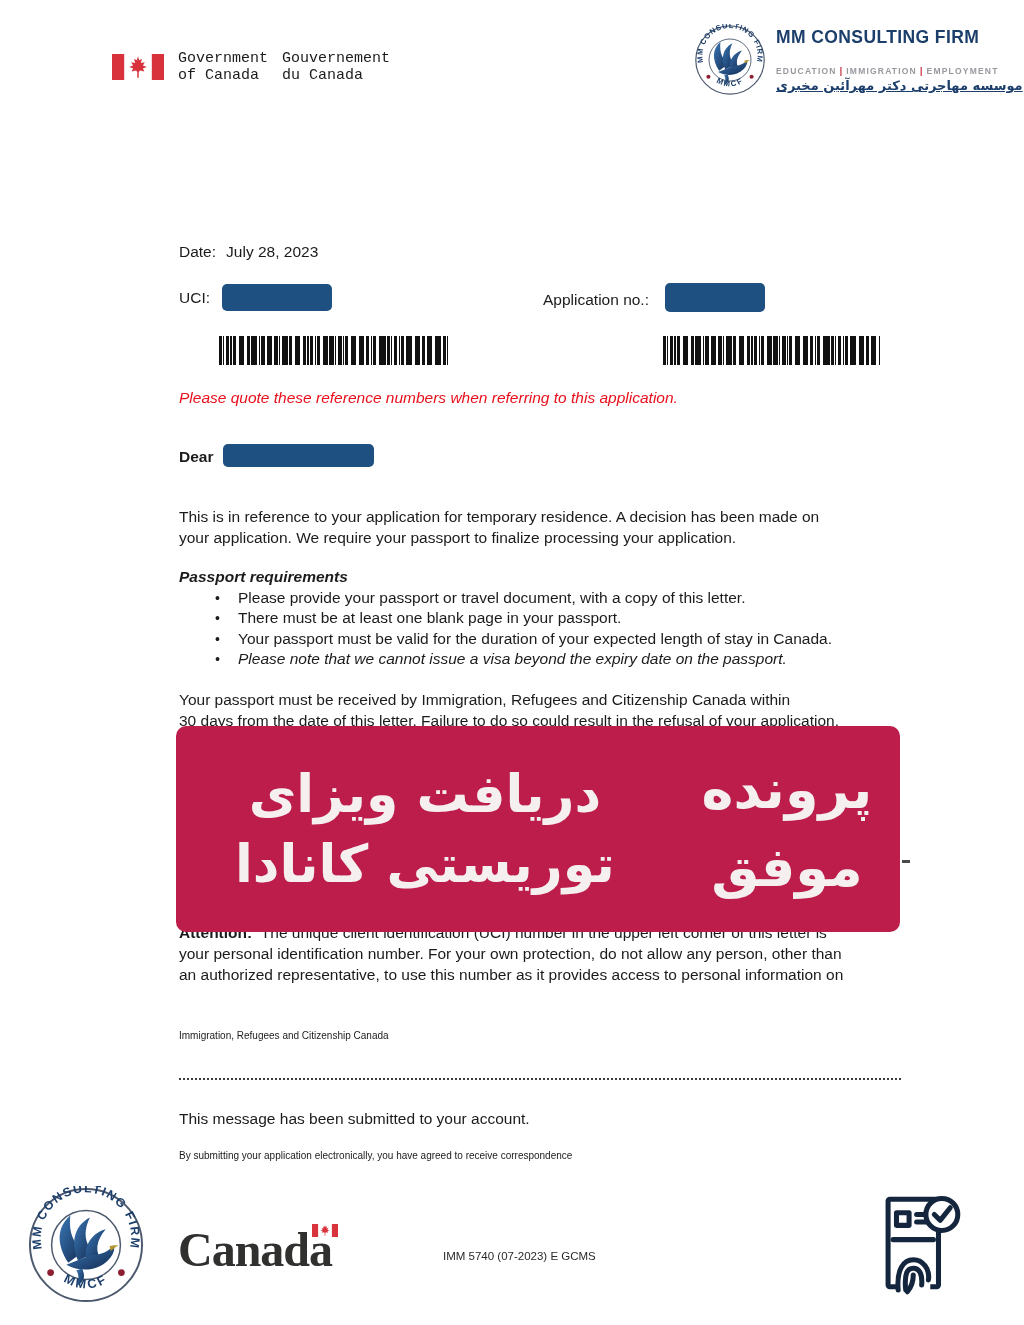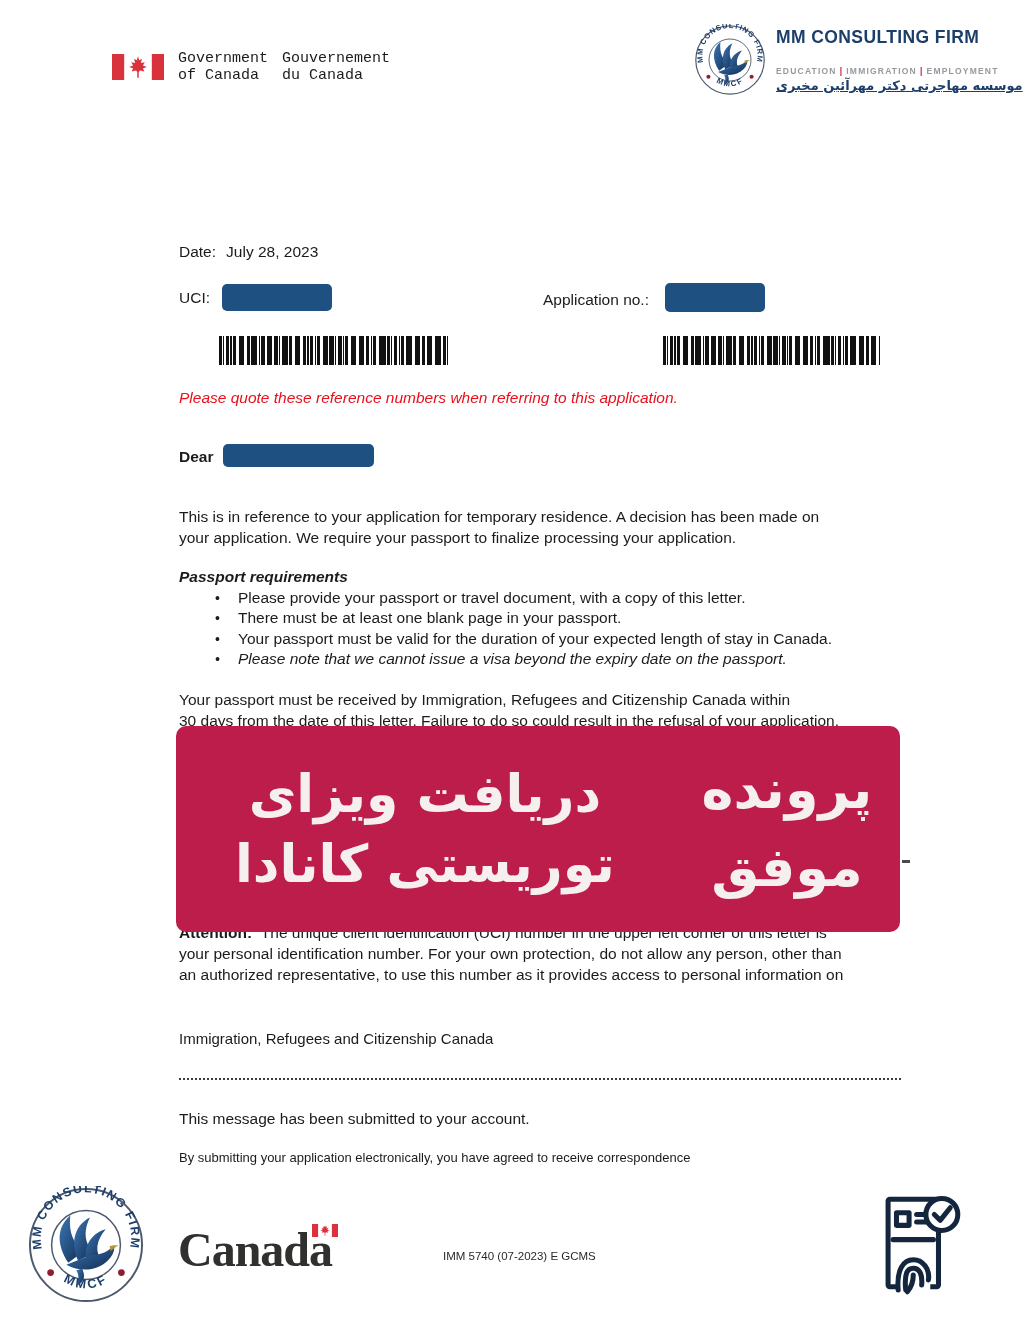--- a/index.html
+++ b/index.html
@@ -55,24 +55,24 @@
   .req-list li{position:relative;padding-left:23px;font-size:15.5px;line-height:20.4px;}
   .req-list li::before{content:"\2022";position:absolute;left:0;top:0;font-size:14px;}
   .req-list li:nth-child(4){font-style:italic;}
   .deadline{left:179px;top:689px;width:740px;}
   .deadline .line{line-height:21px;}
 
   .attention{left:179px;top:922px;width:748px;}
   .attention .line{line-height:21.2px;}
   .attention .bold{font-weight:bold;}
 
-  .signoff{left:179px;top:1030px;font-size:15px;}
+  .signoff{left:179px;top:1030px;font-size:10px;}
   .divider{left:179px;top:1078px;width:722px;height:0;border-top:2px dotted #3c3c3c;}
   .account-note{left:179px;top:1110px;font-size:15.5px;}
-  .correspondence-note{left:179px;top:1150px;font-size:13px;}
+  .correspondence-note{left:179px;top:1150px;font-size:10px;}
 
   
   .banner{
     left:176px;top:726px;width:724px;height:206px;
     background:#bd1d4a;border-radius:10px;z-index:5;
     display:flex;flex-direction:row;align-items:center;justify-content:center;
     color:#f5f0ef;font-family:"DejaVu Sans",sans-serif;font-weight:bold;
     direction:rtl;text-align:center;
   }
   .banner .l1{font-size:54px;line-height:1.45;}

